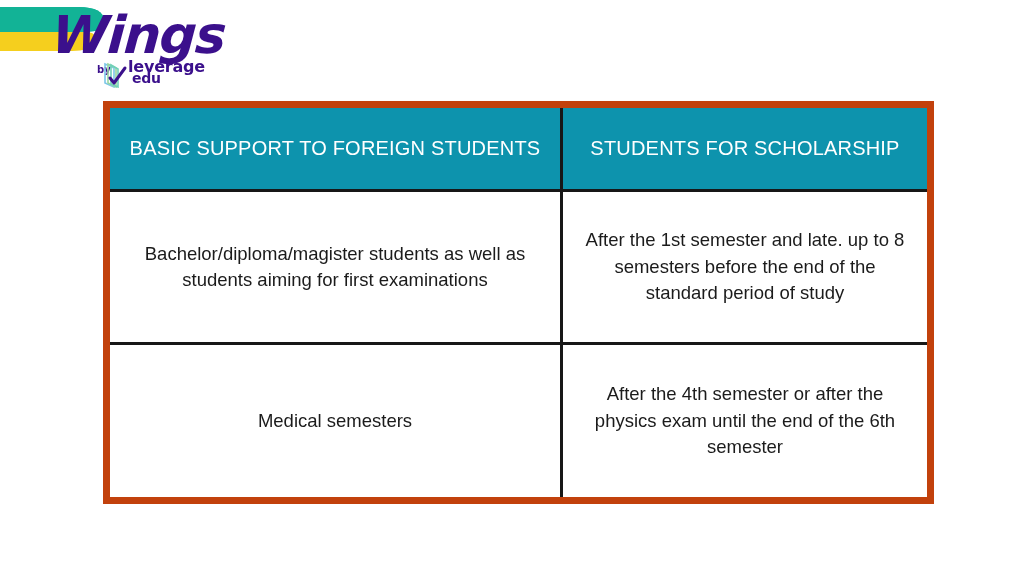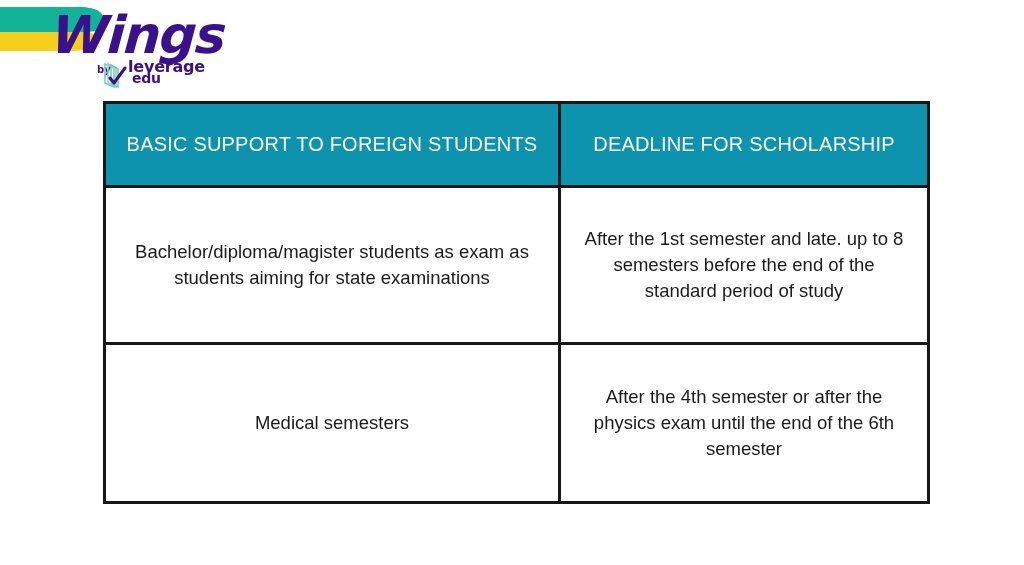--- a/index.html
+++ b/index.html
@@ -95,21 +95,21 @@
     left: 103px;
     top: 101px;
     width: 824px;
     height: 403px;
   }
   table.info-table {
     border-collapse: collapse;
     table-layout: fixed;
     width: 100%;
     height: 100%;
-    border: 3px solid #c2410c;
+    border: 7px solid #c2410c;
   }
   table.info-table td,
   table.info-table th {
     border: 3px solid #171717;
     text-align: center;
     vertical-align: middle;
     padding: 6px 14px;
   }
   col.col-left  { width: 455px; }
   col.col-right { width: 369px; }
@@ -166,26 +166,26 @@
 
 <div class="table-wrap">
   <table class="info-table">
     <colgroup>
       <col class="col-left">
       <col class="col-right">
     </colgroup>
     <thead>
       <tr>
         <th>BASIC SUPPORT TO FOREIGN STUDENTS</th>
-        <th>DEADLINE FOR SCHOLARSHIP</th>
+        <th>STUDENTS FOR SCHOLARSHIP</th>
       </tr>
     </thead>
     <tbody>
       <tr class="row-2">
-        <td>Bachelor/diploma/magister students as exam as students aiming for state examinations</td>
+        <td>Bachelor/diploma/magister students as well as students aiming for first examinations</td>
         <td>After the 1st semester and late. up to 8 semesters before the end of the standard period of study</td>
       </tr>
       <tr class="row-3">
         <td>Medical semesters</td>
         <td>After the 4th semester or after the physics exam until the end of the 6th semester</td>
       </tr>
     </tbody>
   </table>
 </div>
 

